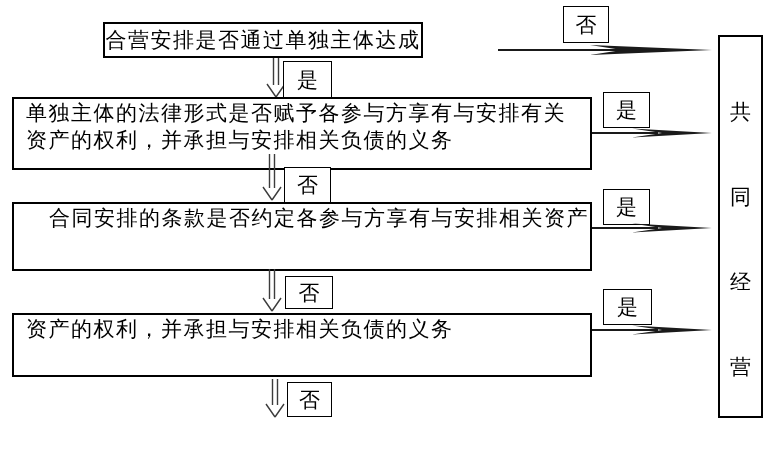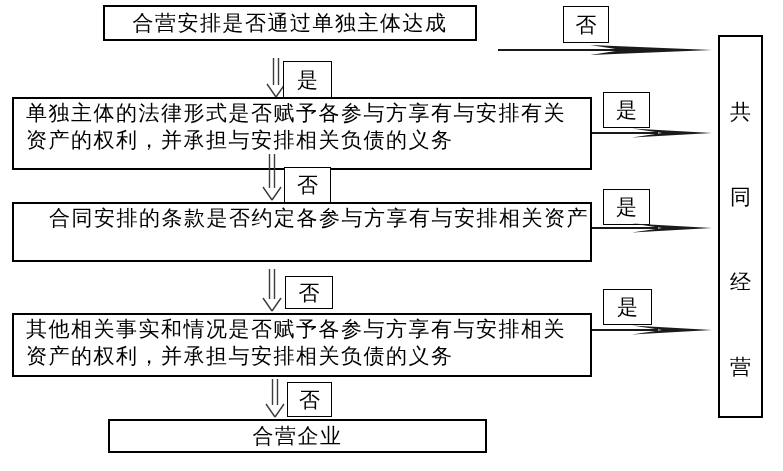--- a/index.html
+++ b/index.html
@@ -26,21 +26,21 @@
     padding-top:32px; padding-bottom:6px; font-size:21px;
   }
   .vbox .vchar { flex:1; display:flex; align-items:center; }
   svg.arrow { position:absolute; display:block; }
 </style>
 </head>
 <body>
 
 <div class="canvas">
 
-  <div class="node center" style="left:103px; top:5px; width:374px; height:36px;">
+  <div class="node center" style="left:103px; top:22px; width:320px; height:36px;">
     <span class="ln">合营安排是否通过单独主体达成</span>
   </div>
 
   <div class="label-box" style="left:563px; top:6px; width:46px; height:37px;">
     <span>否</span>
   </div>
 
   <svg class="arrow" style="left:498px; top:40px;" width="214" height="20" viewBox="0 0 214 20">
     <line x1="0" y1="10" x2="150" y2="10" stroke="#1a1a1a" stroke-width="2"></line>
     <polygon points="214,10 92,5 124,10 92,15" fill="#1a1a1a"></polygon>
@@ -65,60 +65,56 @@
     <polygon points="120,10 40,5.5 70,10 40,14.5" fill="#1a1a1a"></polygon>
   </svg>
 
   <svg class="arrow" style="left:261px; top:154px;" width="22" height="47" viewBox="0 0 22 47">
     <path d="M8.5 0 V34 M13.5 0 V34 M2 33 L11 46 M20 33 L11 46" stroke="#3c3c3c" stroke-width="1.4" fill="none"></path>
   </svg>
   <div class="label-box" style="left:284px; top:167px; width:47px; height:36px;">
     <span>否</span>
   </div>
 
-  <div class="node qtext" style="left:12px; top:202px; width:580px; height:60px;padding-left:35px;">
+  <div class="node qtext" style="left:12px; top:202px; width:580px; height:69px;padding-left:35px;">
     <div class="ln">合同安排的条款是否约定各参与方享有与安排相关资产</div>
   </div>
   <div class="label-box" style="left:603px; top:189px; width:47px; height:36px;">
     <span>是</span>
   </div>
   <svg class="arrow" style="left:592px; top:218px;" width="120" height="20" viewBox="0 0 120 20">
     <line x1="0" y1="10" x2="66" y2="10" stroke="#1a1a1a" stroke-width="2"></line>
     <polygon points="120,10 40,5.5 70,10 40,14.5" fill="#1a1a1a"></polygon>
   </svg>
 
   <svg class="arrow" style="left:261px; top:269px;" width="22" height="43" viewBox="0 0 22 43">
     <path d="M8.5 0 V30 M13.5 0 V30 M2 29 L11 42 M20 29 L11 42" stroke="#3c3c3c" stroke-width="1.4" fill="none"></path>
   </svg>
   <div class="label-box" style="left:285px; top:276px; width:48px; height:33px;">
     <span>否</span>
   </div>
 
   <div class="node qtext" style="left:12px; top:313px; width:580px; height:64px;">
-    <div class="ln">其他相关事实和情况是否赋予各参与方享有与安排相关</div>
     <div class="ln">资产的权利，并承担与安排相关负债的义务</div>
   </div>
   <div class="label-box" style="left:603px; top:289px; width:49px; height:36px;">
     <span>是</span>
   </div>
   <svg class="arrow" style="left:592px; top:320px;" width="120" height="20" viewBox="0 0 120 20">
     <line x1="0" y1="10" x2="66" y2="10" stroke="#1a1a1a" stroke-width="2"></line>
     <polygon points="120,10 40,5.5 70,10 40,14.5" fill="#1a1a1a"></polygon>
   </svg>
 
   <svg class="arrow" style="left:264px; top:379px;" width="22" height="39" viewBox="0 0 22 39">
     <path d="M8.5 0 V26 M13.5 0 V26 M2 25 L11 38 M20 25 L11 38" stroke="#3c3c3c" stroke-width="1.4" fill="none"></path>
   </svg>
   <div class="label-box" style="left:287px; top:382px; width:45px; height:35px;">
     <span>否</span>
   </div>
 
-  <div class="node center" style="left:108px; top:419px; width:379px; height:34px;">
-    <span class="ln">合营企业</span>
-  </div>
 
   <div class="vbox" style="left:718px; top:35px; width:45px; height:383px;">
     <span class="vchar">共</span>
     <span class="vchar">同</span>
     <span class="vchar">经</span>
     <span class="vchar">营</span>
   </div>
 
 </div>
 

